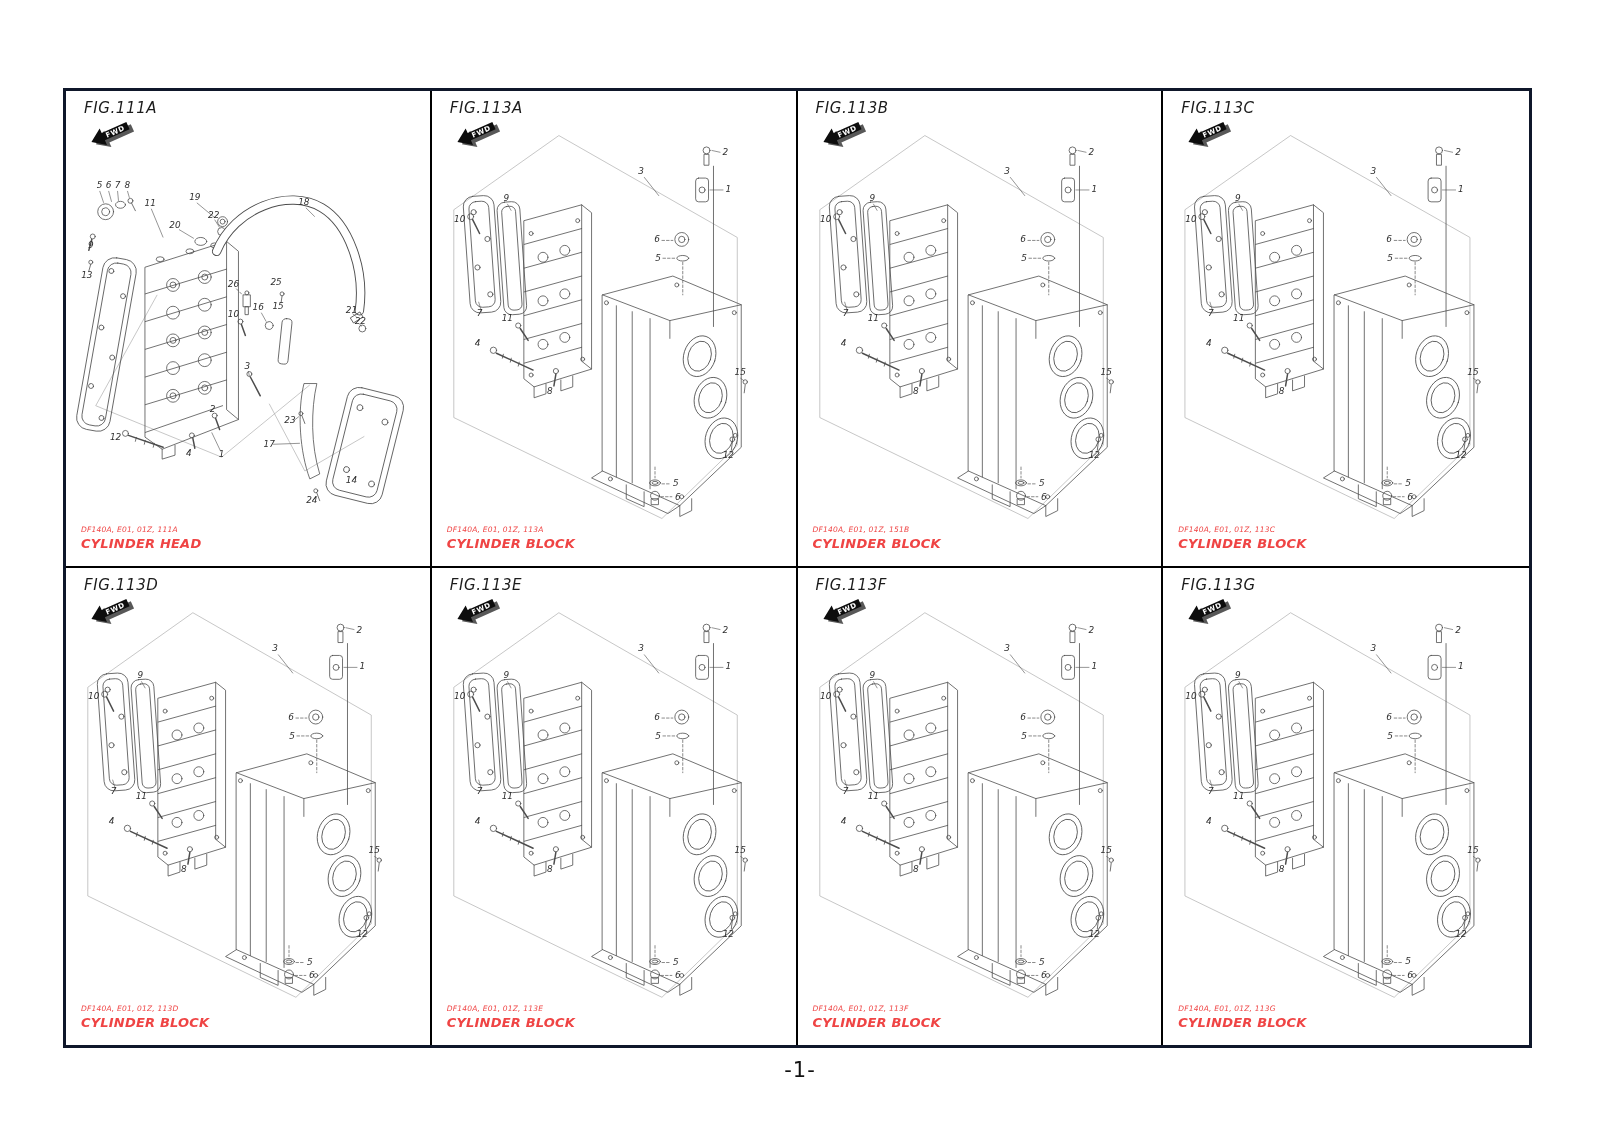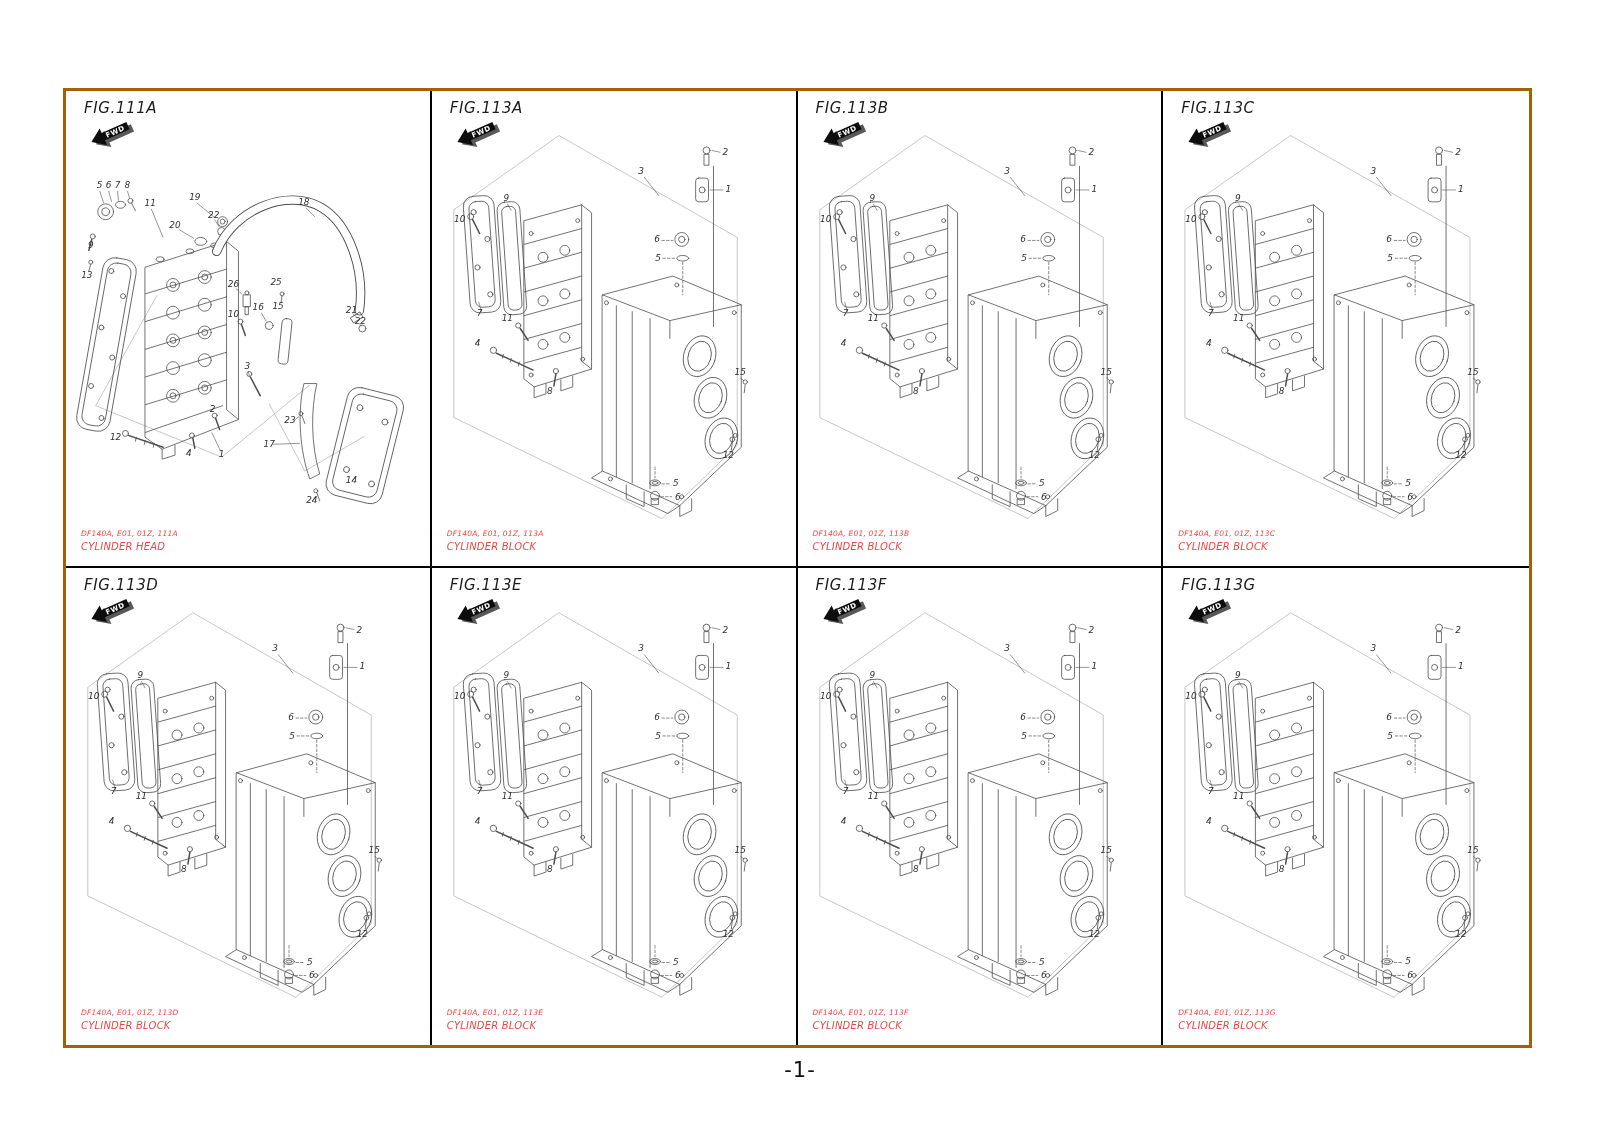--- a/index.html
+++ b/index.html
@@ -1,33 +1,33 @@
 <!DOCTYPE html>
 <html><head>
 <meta charset="utf-8">
 <style>
   html,body{margin:0;padding:0;background:#e8e8e8;}
   .sheet{position:relative;width:1600px;height:1125px;background:#ffffff;overflow:hidden;
          font-family:"DejaVu Sans",sans-serif;}
   .grid{position:absolute;left:63px;top:88px;width:1469px;height:960px;
-        border:3px solid #a16207;box-sizing:border-box;
+        border:3px solid #0f172a;box-sizing:border-box;
         display:grid;grid-template-columns:repeat(4,1fr);grid-template-rows:repeat(2,1fr);}
   .panel{position:relative;border-right:2px solid #000;border-bottom:2px solid #000;
          box-sizing:border-box;overflow:hidden;background:#fff;}
   .panel:nth-child(4n){border-right:none;}
   .panel:nth-child(n+5){border-bottom:none;}
   .fig-title{position:absolute;left:18px;top:8px;margin:0;font-size:15px;font-weight:normal;
              font-style:italic;letter-spacing:.6px;color:#1c1c1c;z-index:3;}
   .fwd{position:absolute;left:22px;top:28px;width:48px;height:36px;z-index:3;}
   .diagram{position:absolute;left:0;top:0;right:0;bottom:0;z-index:1;}
   .diagram svg{width:100%;height:100%;display:block;}
   .panel-footer{position:absolute;left:15px;bottom:13px;z-index:3;font-style:italic;
                 color:#ef4444;line-height:1.35;}
   .panel-footer .f1{font-size:7.5px;letter-spacing:.2px;}
-  .panel-footer .f2{font-size:10px;letter-spacing:.2px;}
+  .panel-footer .f2{font-size:13px;letter-spacing:.2px;font-weight:bold;}
   .page-number{position:absolute;left:0;top:1058px;width:1600px;text-align:center;
                font-size:21px;color:#111;letter-spacing:1px;}
   
   .s{stroke:#4d4d4d;fill:none;stroke-width:.8;stroke-linejoin:round;stroke-linecap:round;}
   .thin{stroke:#a0a0a0;fill:none;stroke-width:.6;}
   .dash{stroke:#555;fill:none;stroke-width:.7;stroke-dasharray:2.6 2;}
   .ld{stroke:#4d4d4d;fill:none;stroke-width:.6;}
   .bold{stroke-width:1.5;}
   .hoseB{stroke:#4d4d4d;stroke-width:9.5;fill:none;stroke-linecap:round;}
   .hoseW{stroke:#fff;stroke-width:7.6;fill:none;stroke-linecap:round;}
@@ -509,21 +509,21 @@
       <text class="co" x="227" y="153">6</text>
       <text class="co" x="228" y="172">5</text>
       <text class="co" x="311" y="287">15</text>
       <text class="co" x="299" y="371">12</text>
       <text class="co" x="246" y="399">5</text>
       <text class="co" x="248" y="413">6</text>
     </g>
   </svg>
 </div>
       <div class="panel-footer">
-        <div class="f1">DF140A, E01, 01Z, 113B</div>
+        <div class="f1">DF140A, E01, 01Z, 151B</div>
         <div class="f2">CYLINDER BLOCK</div>
       </div>
     </section>
 
     <section class="panel">
       <h2 class="fig-title">FIG.113C</h2>
       <div class="fwd">
   <svg viewBox="0 0 48 36">
     <g transform="rotate(-24 22 18)">
       <polygon points="4.5,16.8 17.5,7.8 17.5,12.8 44.5,12.8 44.5,20.8 17.5,20.8 17.5,25.8" fill="#585858" transform="translate(1.7,2)"></polygon>

